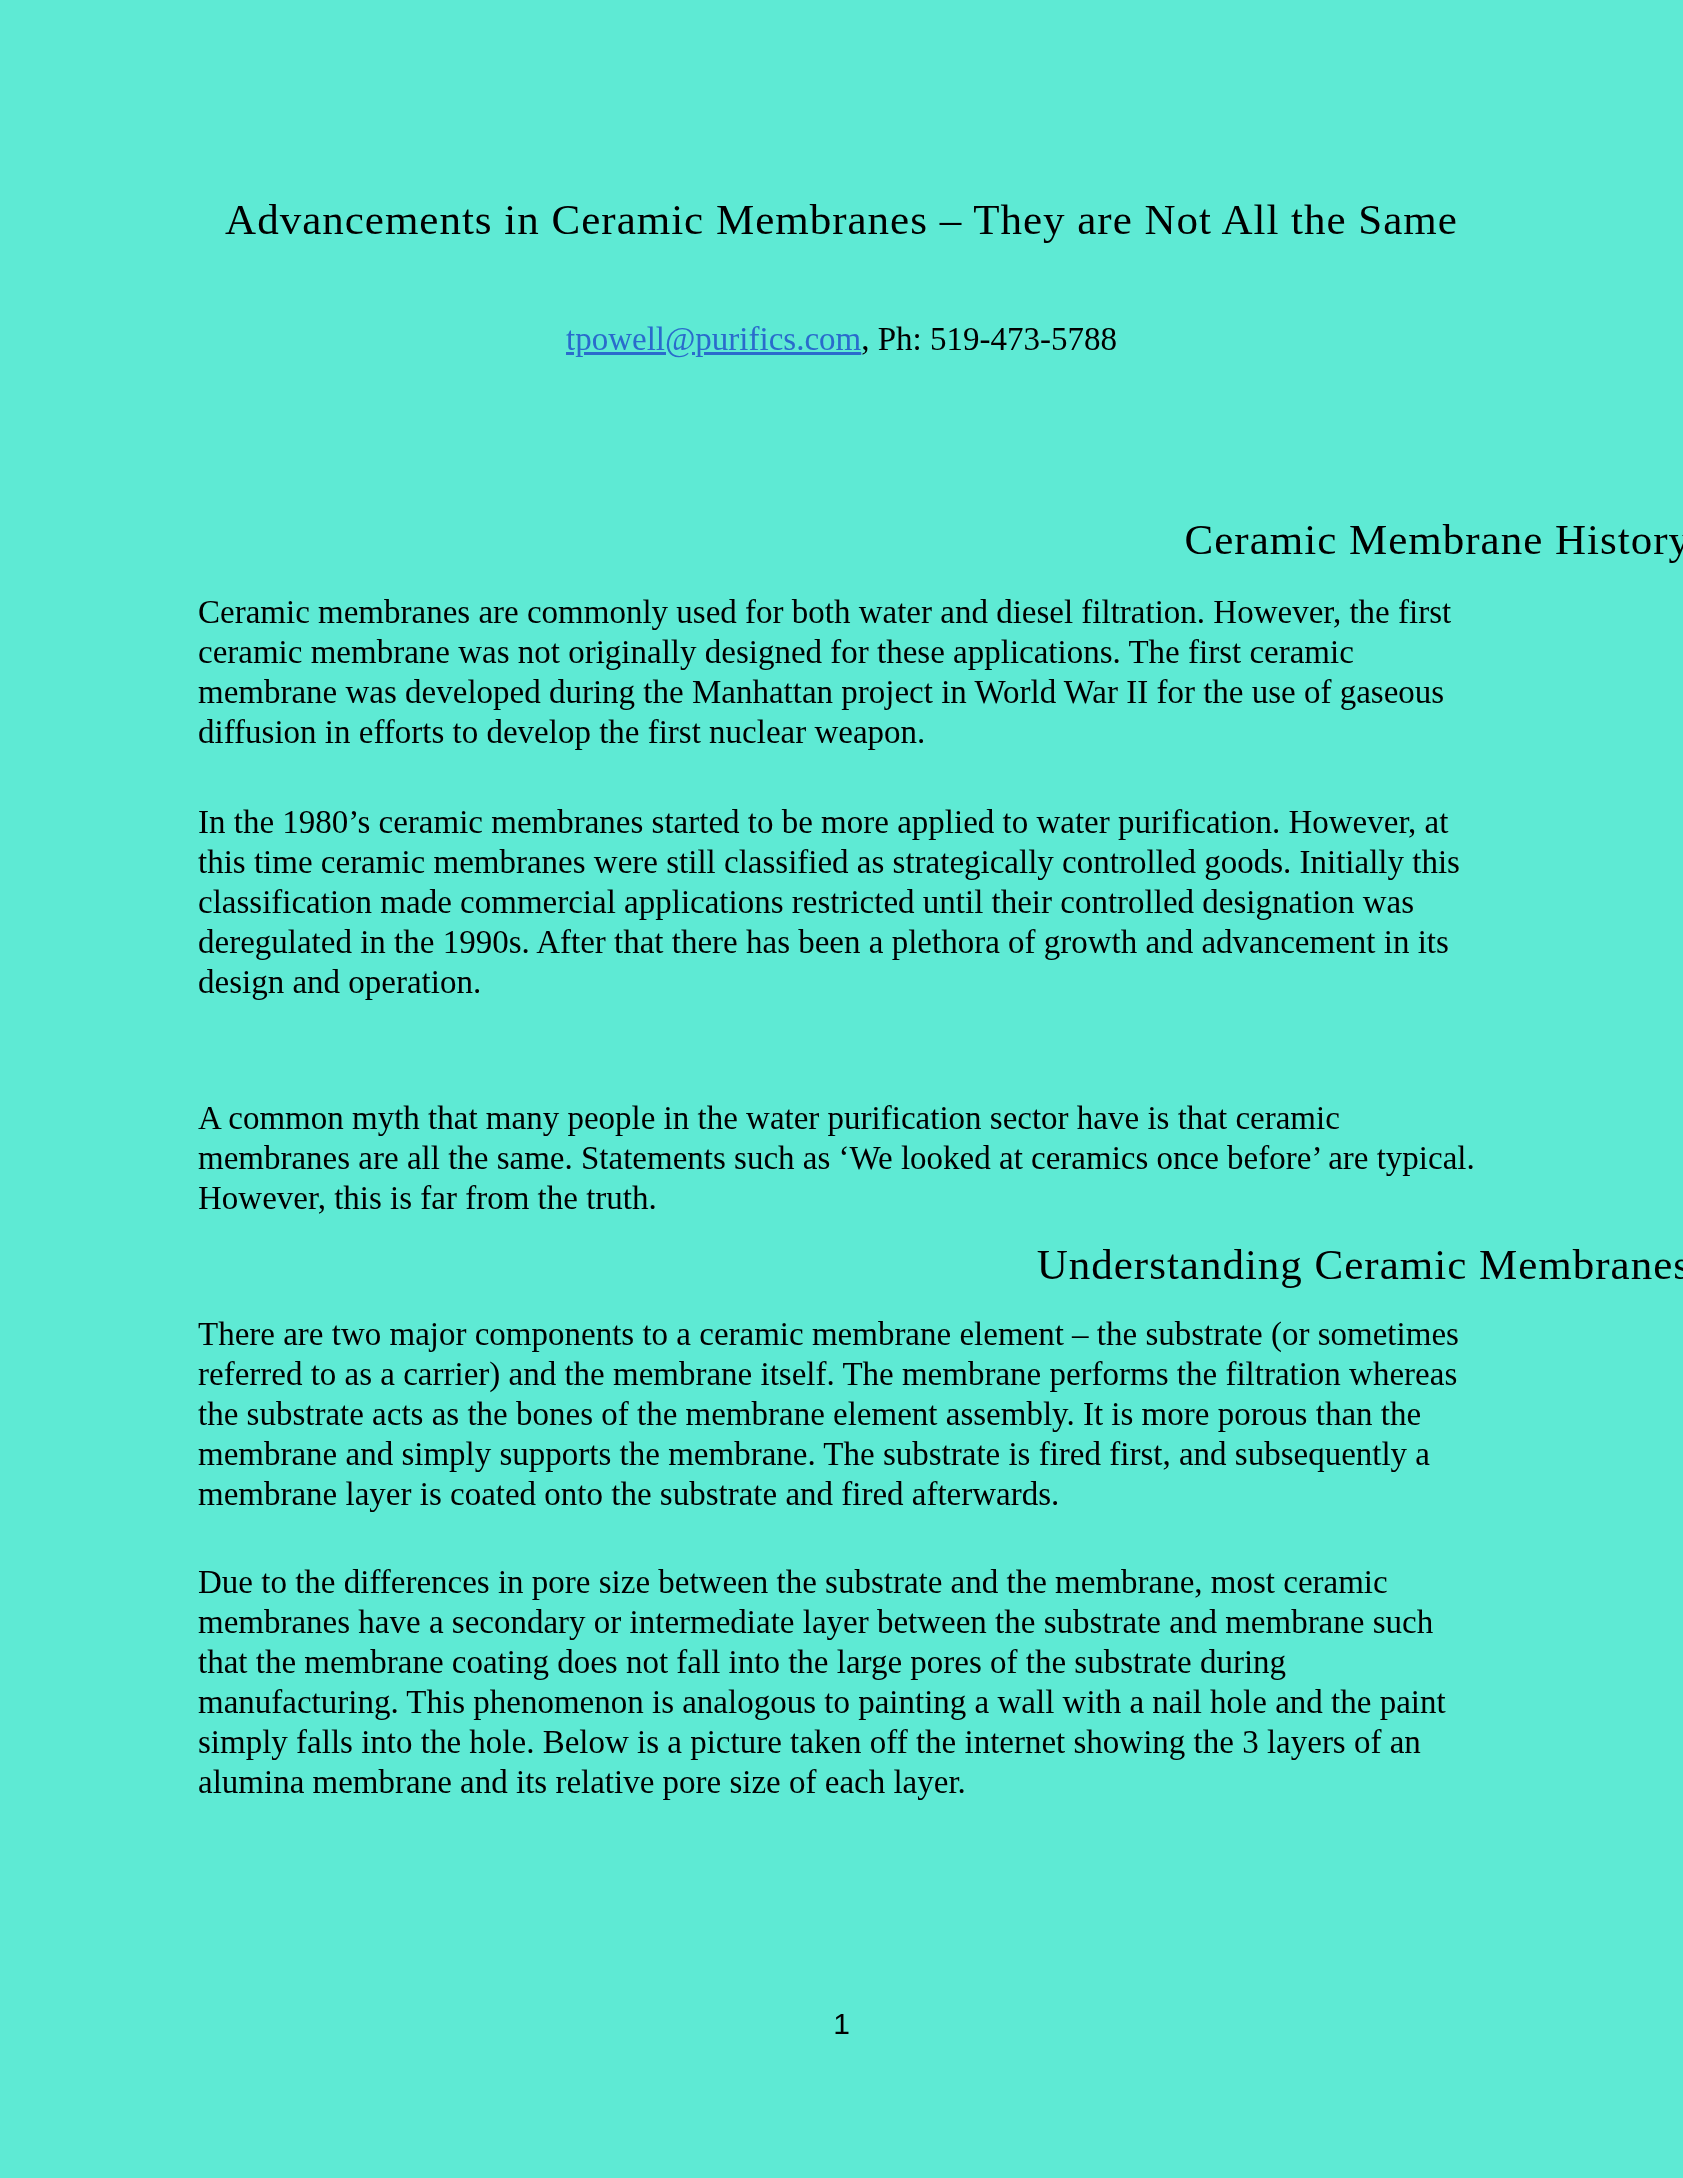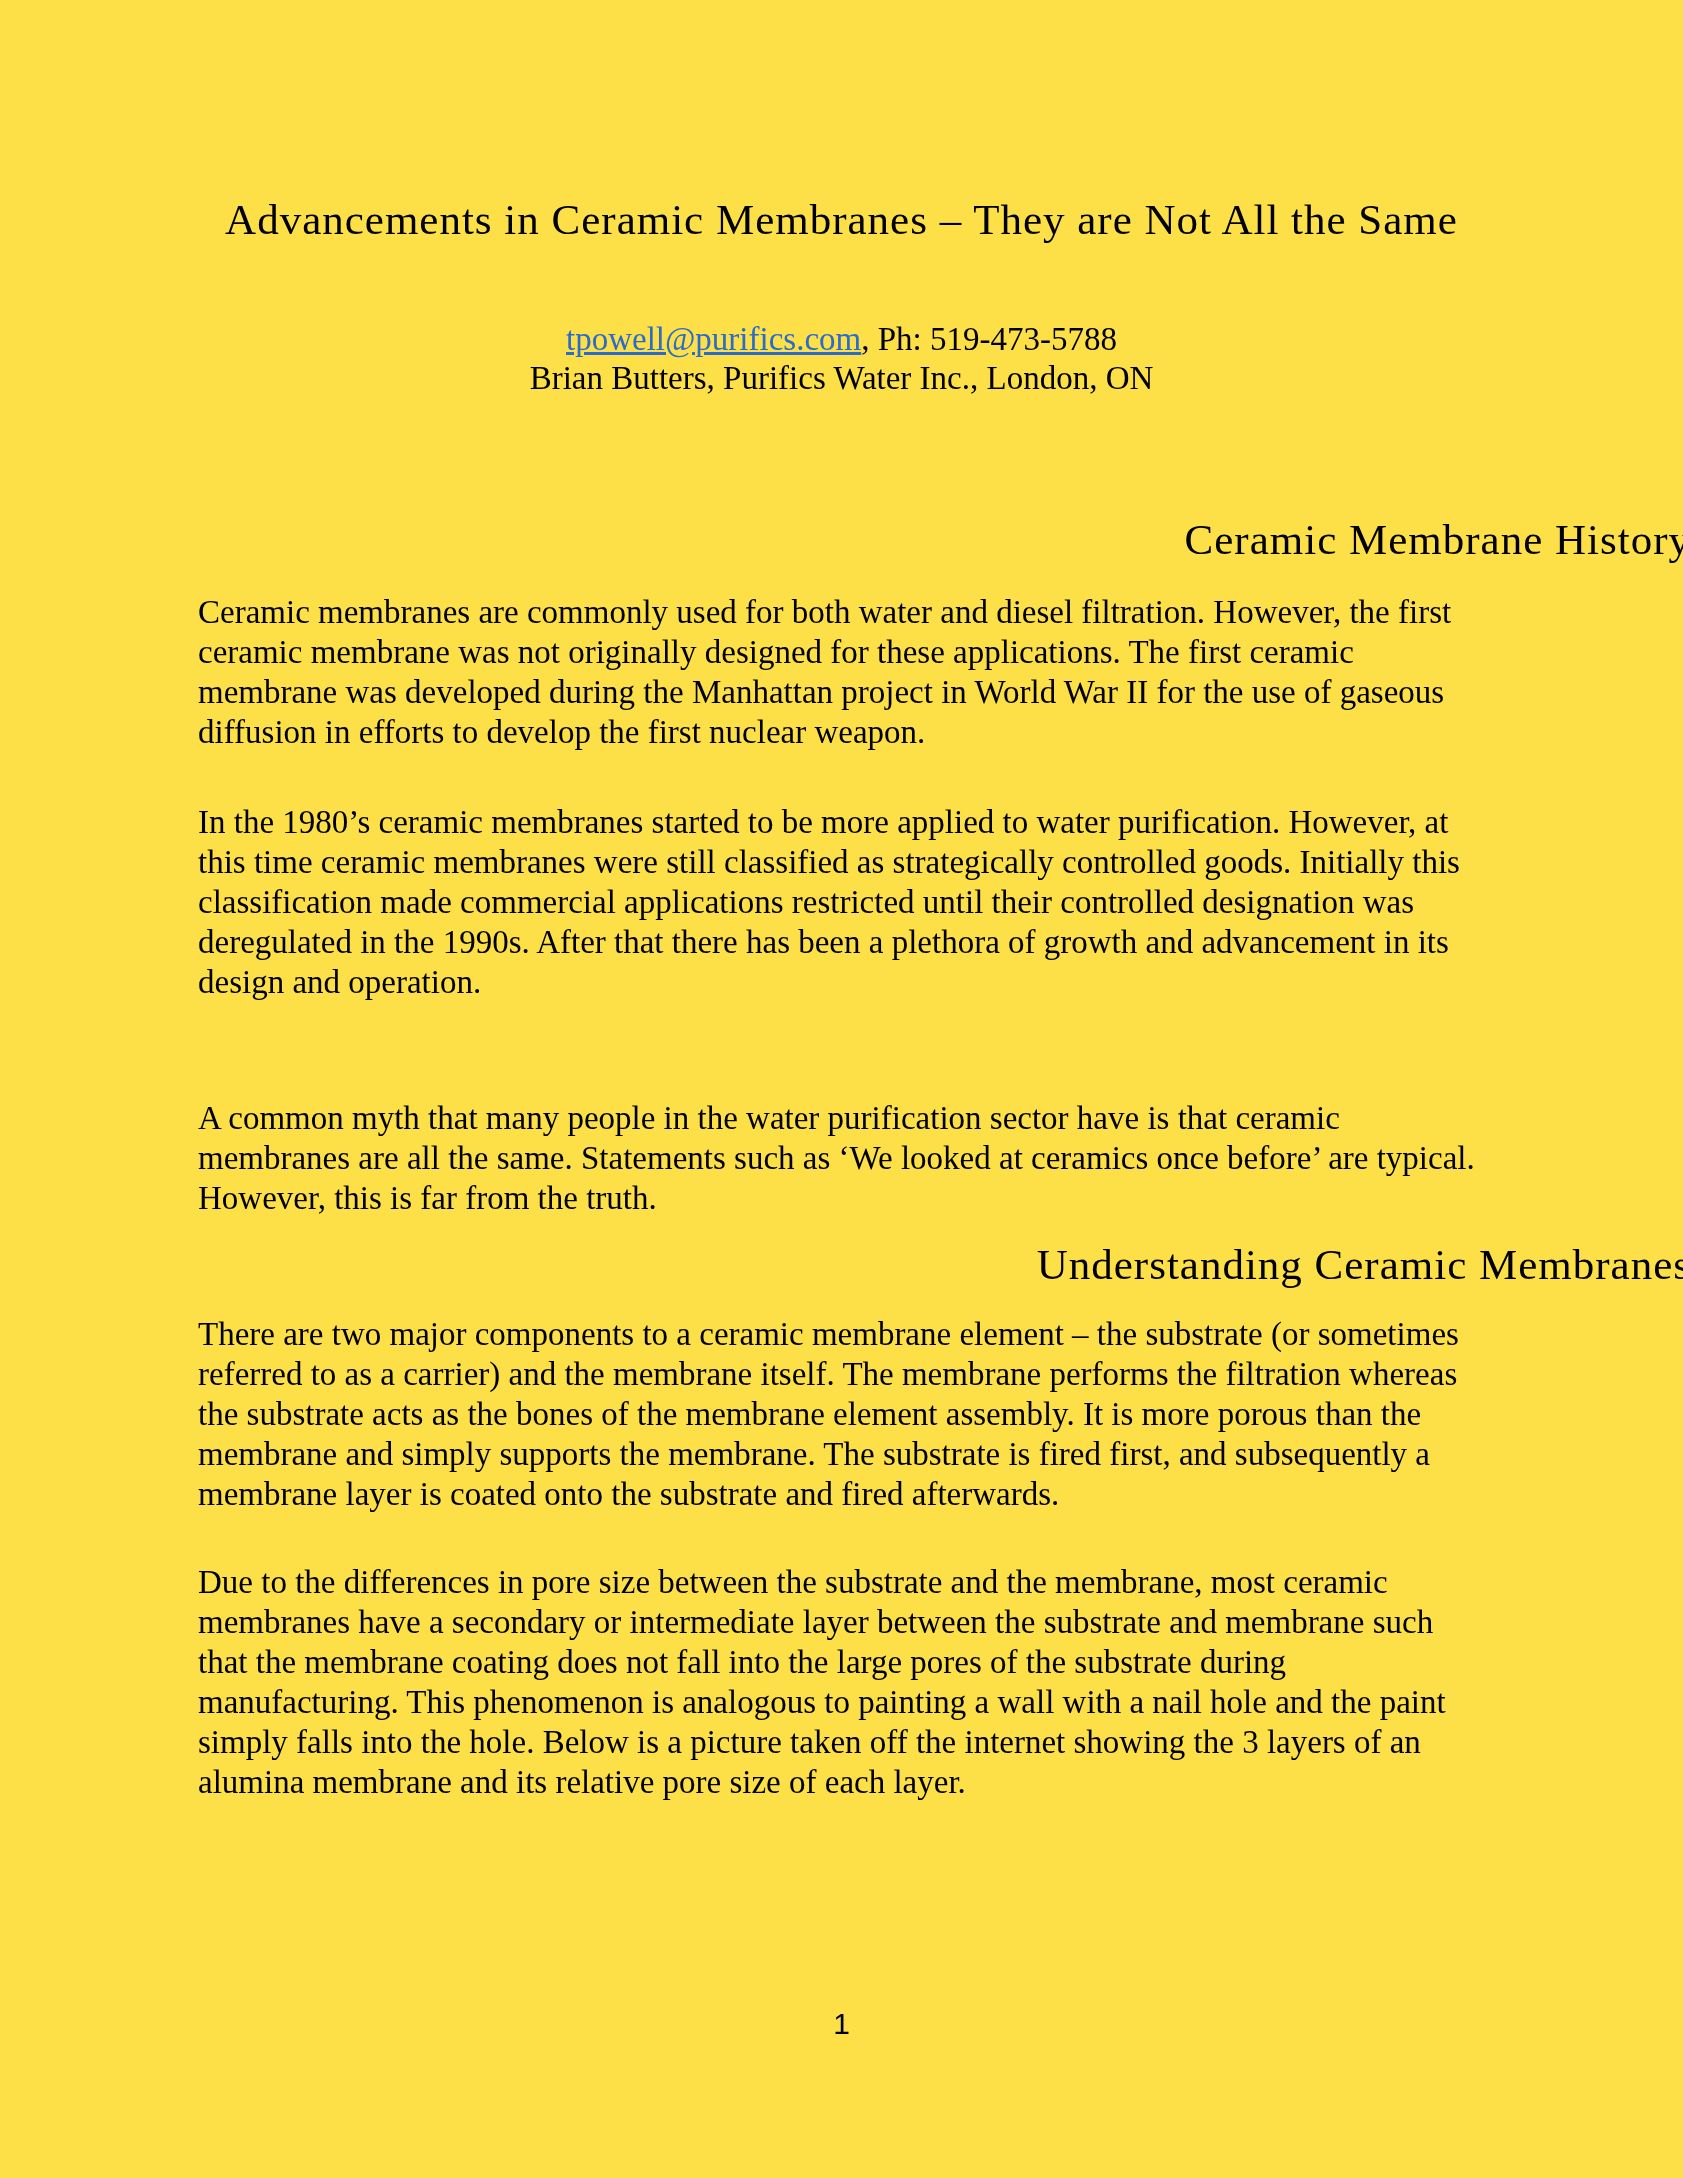--- a/index.html
+++ b/index.html
@@ -4,21 +4,21 @@
 <style>
   html, body {
     margin: 0;
     padding: 0;
     background: #ffffff;
   }
   .page {
     position: relative;
     width: 1683px;
     height: 2178px;
-    background: #fde047;
+    background: #5eead4;
     color: #000000;
     font-family: "Liberation Serif", "DejaVu Serif", serif;
     overflow: hidden;
   }
   .doc-title {
     position: absolute;
     top: 196px;
     left: 0;
     width: 1683px;
     text-align: center;
@@ -85,21 +85,20 @@
 <body>
 
 <div class="page">
 
   <h1 class="doc-title">Advancements in Ceramic Membranes – They are Not All the Same</h1>
 
   <div class="author-block">
     <div class="author-line">
       <a class="email-link" style="color: rgb(42, 107, 204);">tpowell@purifics.com</a><span>, Ph: 519-473-5788</span>
     </div>
-    <div class="author-line">Brian Butters, Purifics Water Inc., London, ON</div>
   </div>
 
   <h2 class="section-heading heading-1">Ceramic Membrane History</h2>
 
   <div class="para para-1">Ceramic membranes are commonly used for both water and diesel filtration. However, the first
 ceramic membrane was not originally designed for these applications. The first ceramic
 membrane was developed during the Manhattan project in World War II for the use of gaseous
 diffusion in efforts to develop the first nuclear weapon.</div>
 
   <div class="para para-2">In the 1980’s ceramic membranes started to be more applied to water purification. However, at

